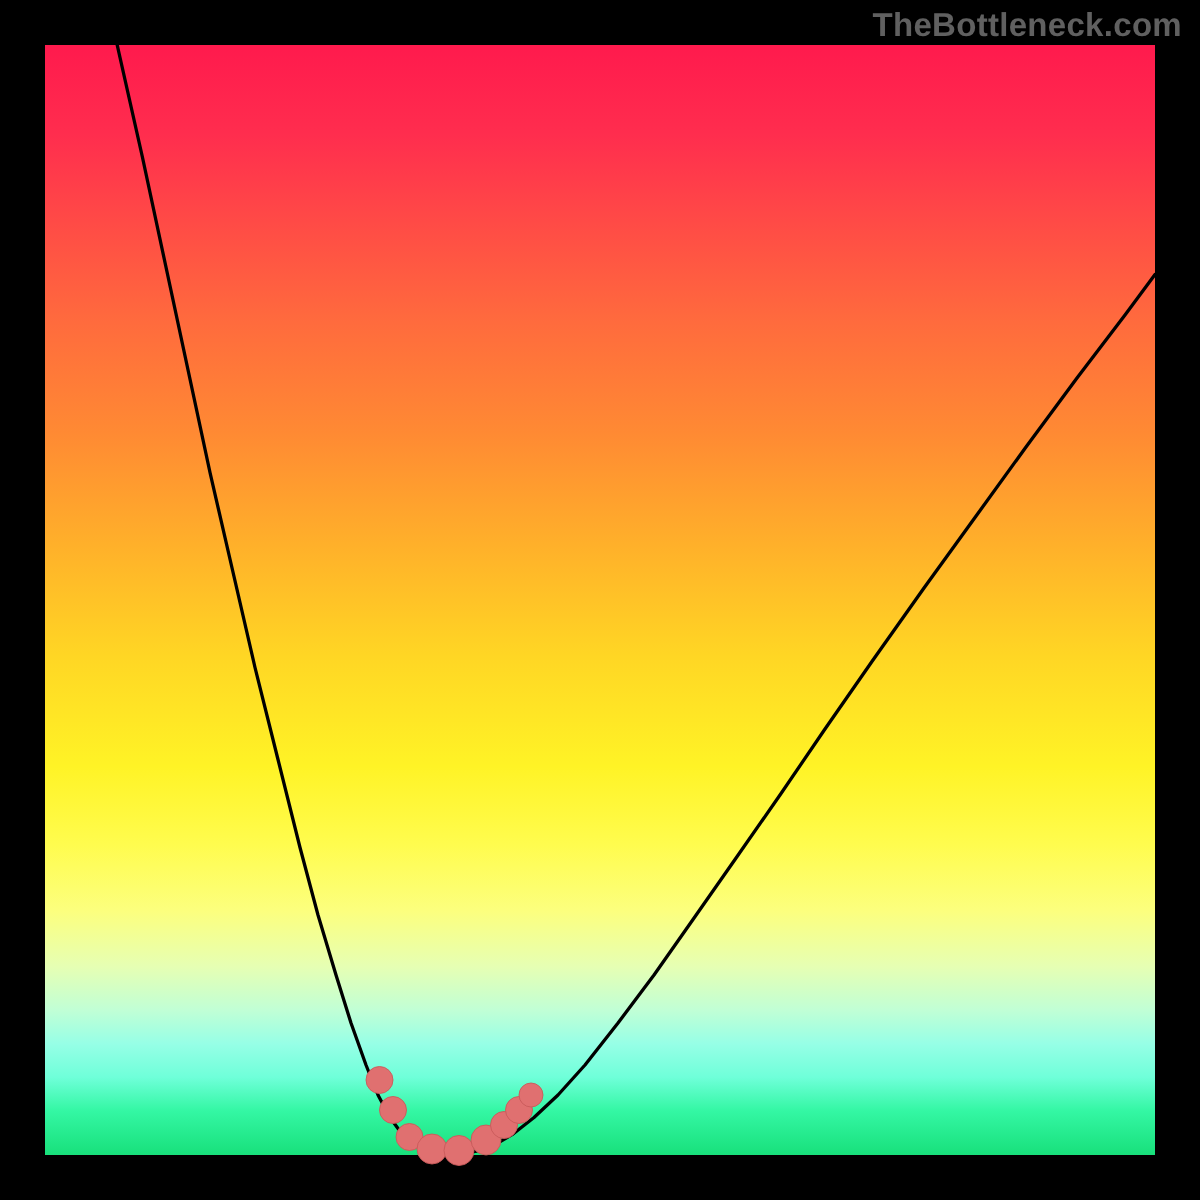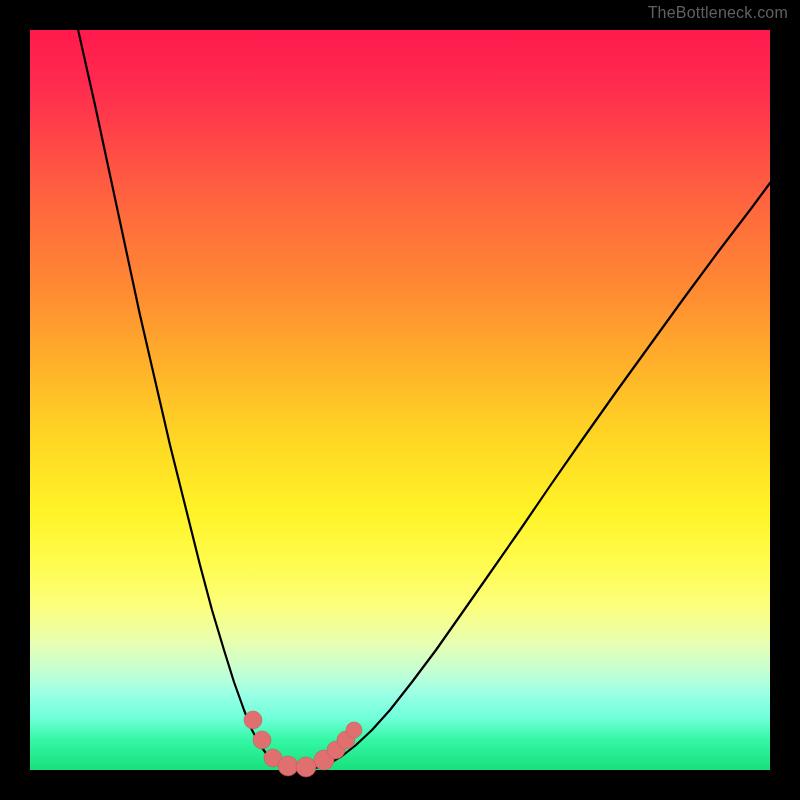--- a/index.html
+++ b/index.html
@@ -43,22 +43,22 @@
       #6fffd9 93%,
       #34f7a4 96%,
       #18e07b 100%
     );
   }
   .attribution {
     position: absolute;
     top: 4px;
     right: 12px;
     color: #606060;
-    font-size: 16px;
-    font-weight: 400;
+    font-size: 22px;
+    font-weight: 700;
     letter-spacing: 0.2px;
     user-select: none;
     text-align: center;
   }
   svg.curves {
     position: absolute;
     left: 30px;
     top: 30px;
     width: 740px;
     height: 740px;

